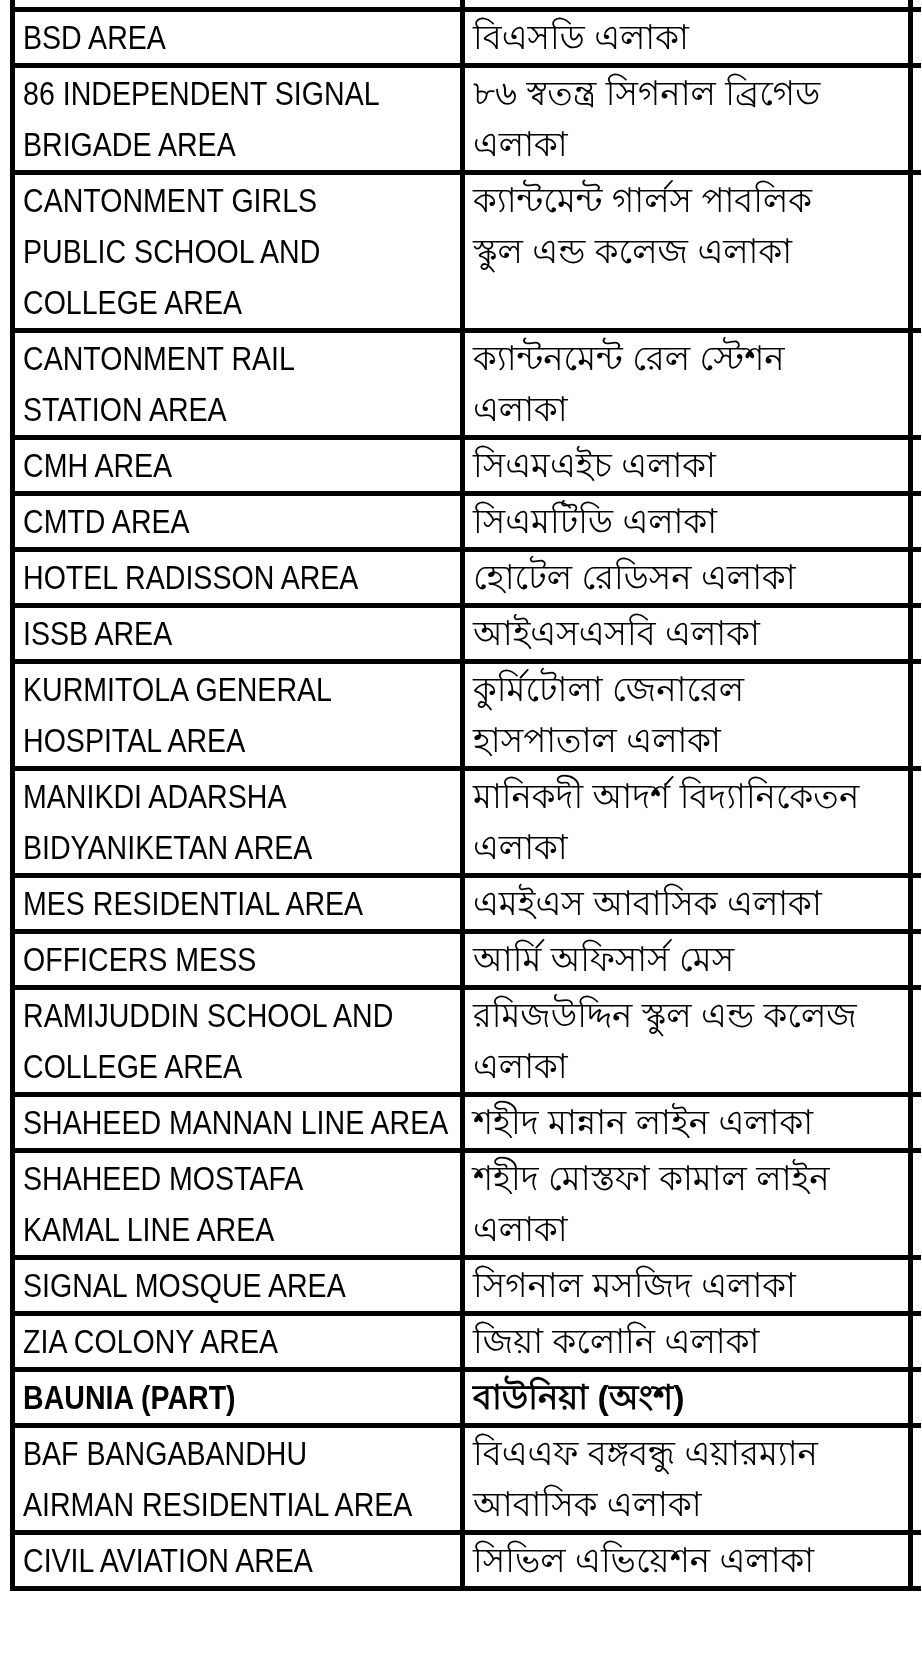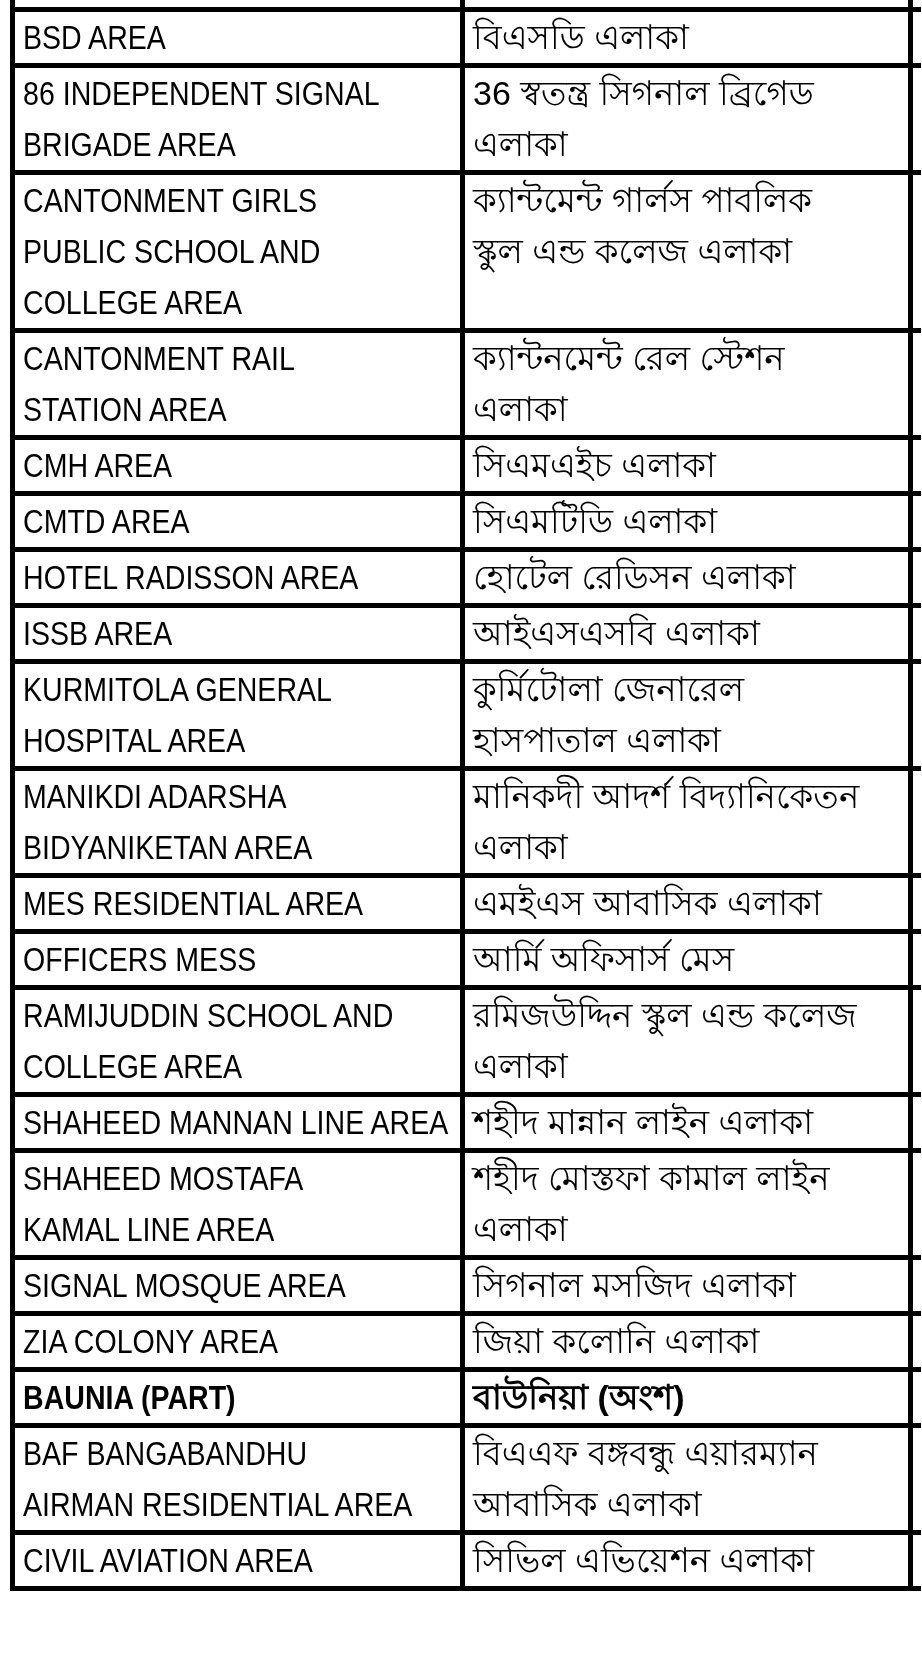--- a/index.html
+++ b/index.html
@@ -77,21 +77,21 @@
       <span class="bn">বিএসডি এলাকা</span>
     </td>
     <td class="cell"></td>
   </tr>
         <tr>
     <td class="cell">
       <span class="en">86 INDEPENDENT SIGNAL
 BRIGADE AREA</span>
     </td>
     <td class="cell">
-      <span class="bn">36 স্বতন্ত্র সিগনাল ব্রিগেড
+      <span class="bn">৮৬ স্বতন্ত্র সিগনাল ব্রিগেড
 এলাকা</span>
     </td>
     <td class="cell"></td>
   </tr>
         <tr>
     <td class="cell">
       <span class="en">CANTONMENT GIRLS
 PUBLIC SCHOOL AND
 COLLEGE AREA</span>
     </td>

